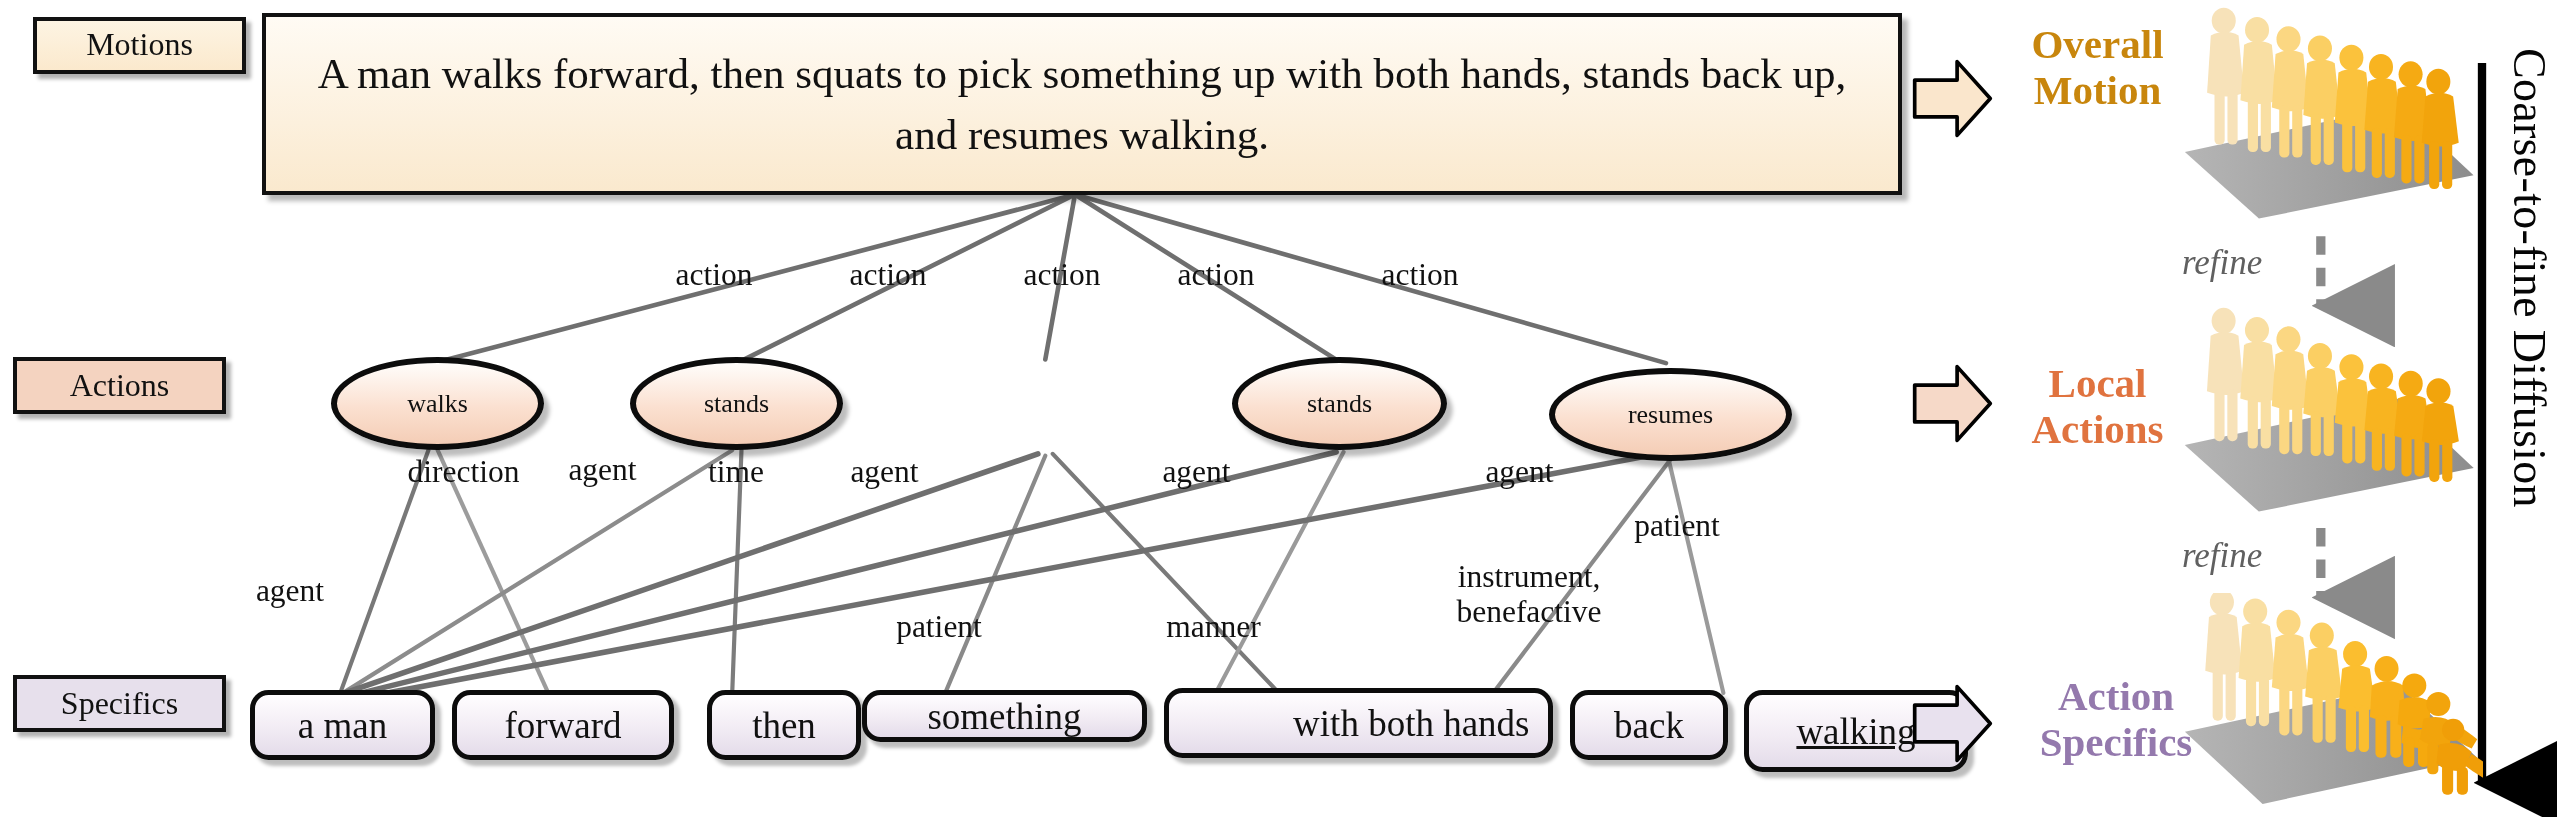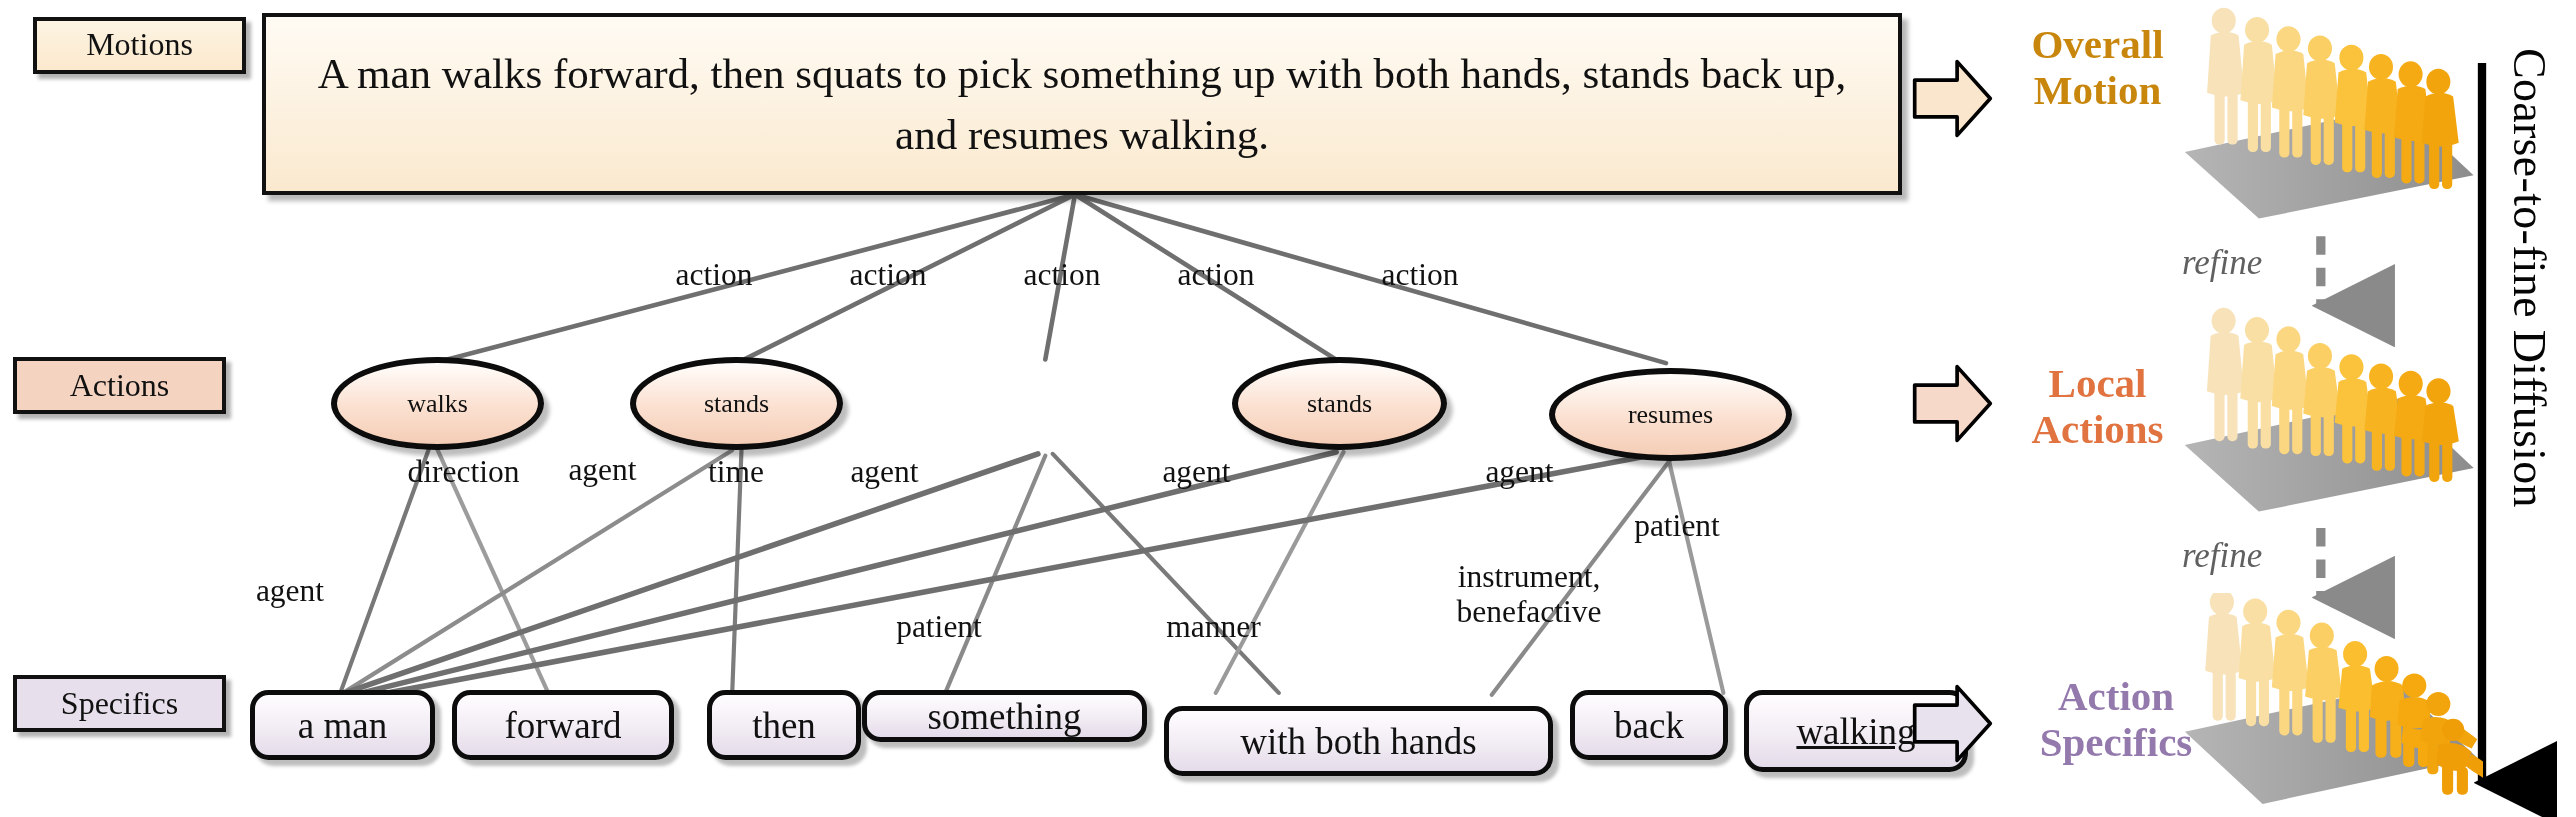--- a/index.html
+++ b/index.html
@@ -180,21 +180,21 @@
   </div>
   <div class="node spec" style="left:452px;top:690px;width:222px;height:70px;">
     <span>forward</span>
   </div>
   <div class="node spec" style="left:691px;top:690px;width:154px;height:70px;margin-left:16px;">
     <span>then</span>
   </div>
   <div class="node spec" style="left:862px;top:690px;width:285px;height:52px;">
     <span>something</span>
   </div>
-  <div class="node spec" style="left:1164px;top:706px;width:389px;height:70px;">
+  <div class="node spec" style="left:1164px;top:688px;width:389px;height:70px;justify-content:flex-end;">
     <span>with both hands</span>
   </div>
   <div class="node spec" style="left:1570px;top:690px;width:158px;height:70px;">
     <span>back</span>
   </div>
   <div class="node spec" style="left:1744px;top:690px;width:224px;height:82px;text-decoration:underline;">
     <span>walking</span>
   </div>
 
   <svg class="stage-arrow" style="left:1911px;top:56px;" width="83" height="85" viewBox="0 0 90 92">

